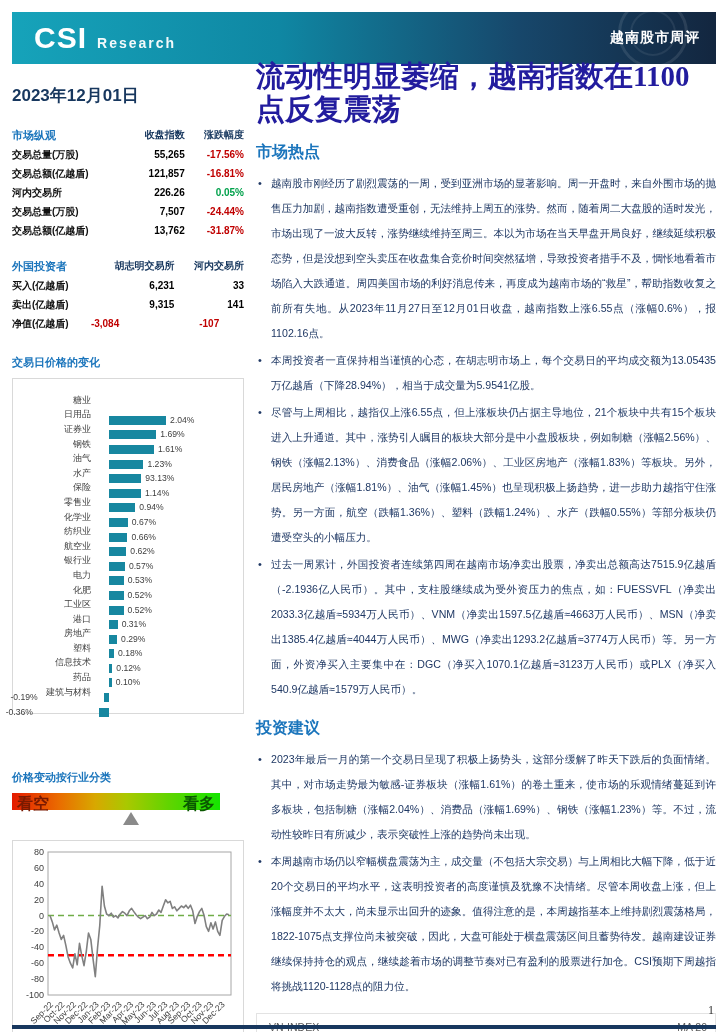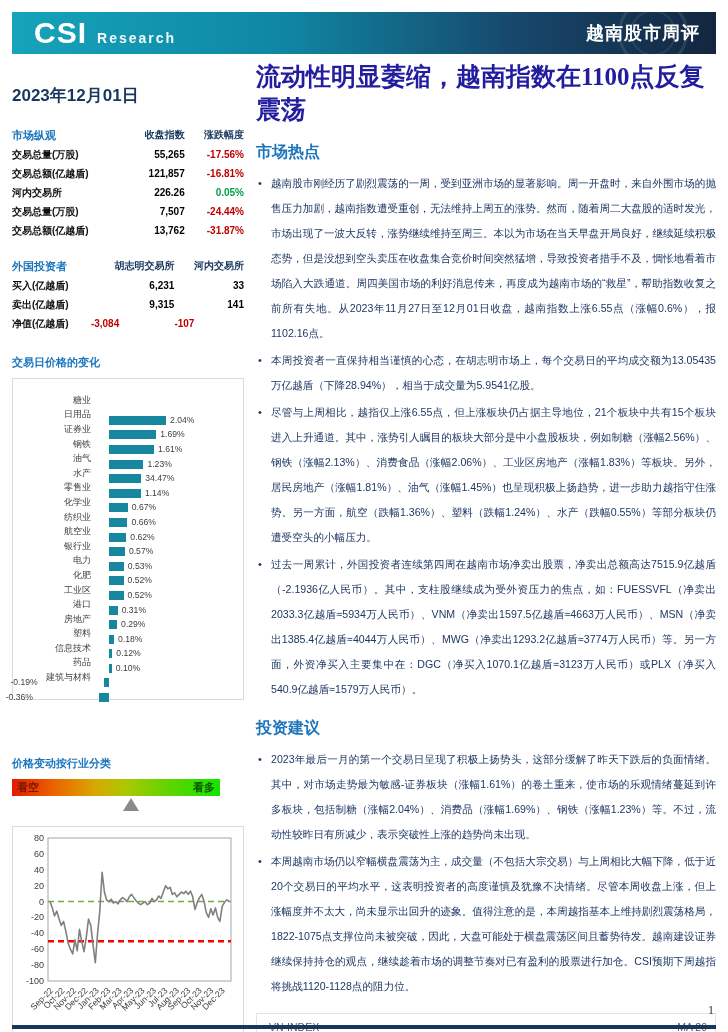--- a/index.html
+++ b/index.html
@@ -1,26 +1,26 @@
 <!DOCTYPE html>
 <html><head>
 <meta charset="utf-8">
 <style>
   html,body{margin:0;padding:0;background:#e8e8e8;}
   .page{position:relative;width:728px;height:1032px;background:#ffffff;margin:0 auto;
         font-family:"Liberation Sans","DejaVu Sans",sans-serif;overflow:hidden;}
   
-  .hdr{position:absolute;left:12px;top:12px;width:704px;height:42px;
+  .hdr{position:absolute;left:12px;top:12px;width:704px;height:52px;
        background:linear-gradient(90deg,#16a3ba 0%,#0f87a3 38%,#17476b 72%,#13263f 100%);
        display:flex;align-items:center;}
   .hdr .logo{display:flex;align-items:baseline;margin-left:22px;color:#fff;}
   .logo-main{font-size:30px;font-weight:bold;letter-spacing:1px;}
   .logo-sub{font-size:14px;font-weight:bold;letter-spacing:2px;margin-left:10px;opacity:.95;}
   .hdr-right{position:absolute;right:16px;top:0;height:100%;display:flex;align-items:center;
-             color:#fff;font-size:18px;font-weight:bold;letter-spacing:1px;}
+             color:#fff;font-size:14px;font-weight:bold;letter-spacing:1px;}
   .emblem{position:absolute;right:28px;top:-14px;width:70px;height:70px;border-radius:50%;
           border:3px solid rgba(255,255,255,.10);box-sizing:border-box;}
   .emblem:after{content:"";position:absolute;left:9px;top:9px;right:9px;bottom:9px;
           border-radius:50%;border:2px solid rgba(255,255,255,.08);}
   
   .left-col{position:absolute;left:12px;top:70px;width:232px;}
   .right-col{position:absolute;left:256px;top:60px;width:460px;}
   .date{font-size:17px;font-weight:bold;color:#17375E;margin:14px 0 18px 0;}
   
   table.mini{width:100%;border-collapse:collapse;font-size:10px;}
@@ -39,31 +39,31 @@
   .bars{padding:14px 4px 14px 0;}
   .bar-row{display:flex;align-items:center;height:14.6px;font-size:9px;color:#333;}
   .bar-cat{width:78px;text-align:right;padding-right:4px;flex:none;color:#404040;}
   .bar-zone{position:relative;flex:1;height:9px;margin-top:40px;}
   .bar{position:absolute;top:0;height:9px;background:#1787A0;}
   .bar-val{position:absolute;top:-1px;font-size:8.6px;color:#404040;white-space:nowrap;}
   
   .gauge-wrap{margin-top:56px;}
   .gauge{position:relative;height:17px;width:208px;
      background:linear-gradient(90deg,#e41b00 0%,#ea6a00 22%,#d8a800 40%,#aac800 55%,#62d400 75%,#14e400 100%);}
-  .gauge-lbl{position:absolute;top:1px;font-size:11px;font-weight:bold;}
+  .gauge-lbl{position:absolute;top:1px;font-size:16px;font-weight:bold;}
   .gauge-lbl.l{left:5px;color:#7a1a00;}
   .gauge-lbl.r{right:5px;color:#0a5800;}
   .gauge-ptr{position:relative;width:208px;height:16px;}
   .tri{position:absolute;top:2px;width:0;height:0;margin-left:-8px;
        border-left:8px solid transparent;border-right:8px solid transparent;
        border-bottom:13px solid #8a8a8a;}
   
   .line-box{margin-top:14px;border:1px solid #d9d9d9;padding:6px 2px 4px 2px;}
   
-  .title{font-size:25px;line-height:33px;font-weight:bold;color:#221C9E;margin:0 0 16px 0;
+  .title{font-size:29px;line-height:33px;font-weight:bold;color:#221C9E;margin:0 0 16px 0;
          font-family:"Liberation Serif","DejaVu Serif",serif;}
   .sec-hdr{color:#1B75BC;font-size:16px;font-weight:bold;margin:10px 0 8px 0;}
   ul.blt{list-style:none;margin:0 0 4px 0;padding:0;}
   ul.blt li{position:relative;padding-left:15px;font-size:10.6px;line-height:25px;
             color:#1F3864;text-align:justify;margin-bottom:2px;}
   ul.blt li:before{content:"\2022";position:absolute;left:2px;top:0;color:#1F3864;font-size:11px;}
   
   .candle-box{margin-top:14px;border:1px solid #e3e3e3;padding:4px 2px 2px 4px;background:#fff;}
   .candle-hdr{display:flex;align-items:center;font-size:10.5px;color:#595959;padding:3px 6px 0 8px;}
   .candle-hdr .rule{flex:1;height:1px;background:#d9d9d9;margin:0 14px;}
@@ -145,21 +145,21 @@
                   <td class="num" style="text-align:right">33</td>
           </tr>
           <tr>
             <td class="lbl">卖出(亿越盾)</td>
             <td class="num" style="text-align:right">9,315</td>
                   <td class="num" style="text-align:right">141</td>
           </tr>
           <tr>
             <td class="lbl">净值(亿越盾)</td>
             <td class="chg down" style="text-align:left">-3,084</td>
-                  <td class="chg down" style="text-align:left">-107</td>
+                  <td class="chg down" style="text-align:center">-107</td>
           </tr>
         </tbody>
     </table>
 
     <div class="sec-title" style="margin-top:22px">交易日价格的变化</div>
     <div class="chart-box">
       <div class="bars" id="sector-bars">
           <div class="bar-row">
             <div class="bar-cat">糖业</div>
             <div class="bar-zone">
@@ -185,28 +185,35 @@
             <div class="bar-cat">钢铁</div>
             <div class="bar-zone">
               <div class="bar" style="left:14px;width:34.44px"></div>
               <div class="bar-val" style="left:52.44px">1.23%</div>
             </div>
           </div>
           <div class="bar-row">
             <div class="bar-cat">油气</div>
             <div class="bar-zone">
               <div class="bar" style="left:14px;width:32.199999999999996px"></div>
-              <div class="bar-val" style="left:50.199999999999996px">34.47%</div>
+              <div class="bar-val" style="left:50.199999999999996px">93.13%</div>
             </div>
           </div>
           <div class="bar-row">
             <div class="bar-cat">水产</div>
             <div class="bar-zone">
               <div class="bar" style="left:14px;width:31.919999999999998px"></div>
               <div class="bar-val" style="left:49.92px">1.14%</div>
+            </div>
+          </div>
+          <div class="bar-row">
+            <div class="bar-cat">保险</div>
+            <div class="bar-zone">
+              <div class="bar" style="left:14px;width:26.32px"></div>
+              <div class="bar-val" style="left:44.32px">0.94%</div>
             </div>
           </div>
           <div class="bar-row">
             <div class="bar-cat">零售业</div>
             <div class="bar-zone">
               <div class="bar" style="left:14px;width:18.76px"></div>
               <div class="bar-val" style="left:36.760000000000005px">0.67%</div>
             </div>
           </div>
           <div class="bar-row">

